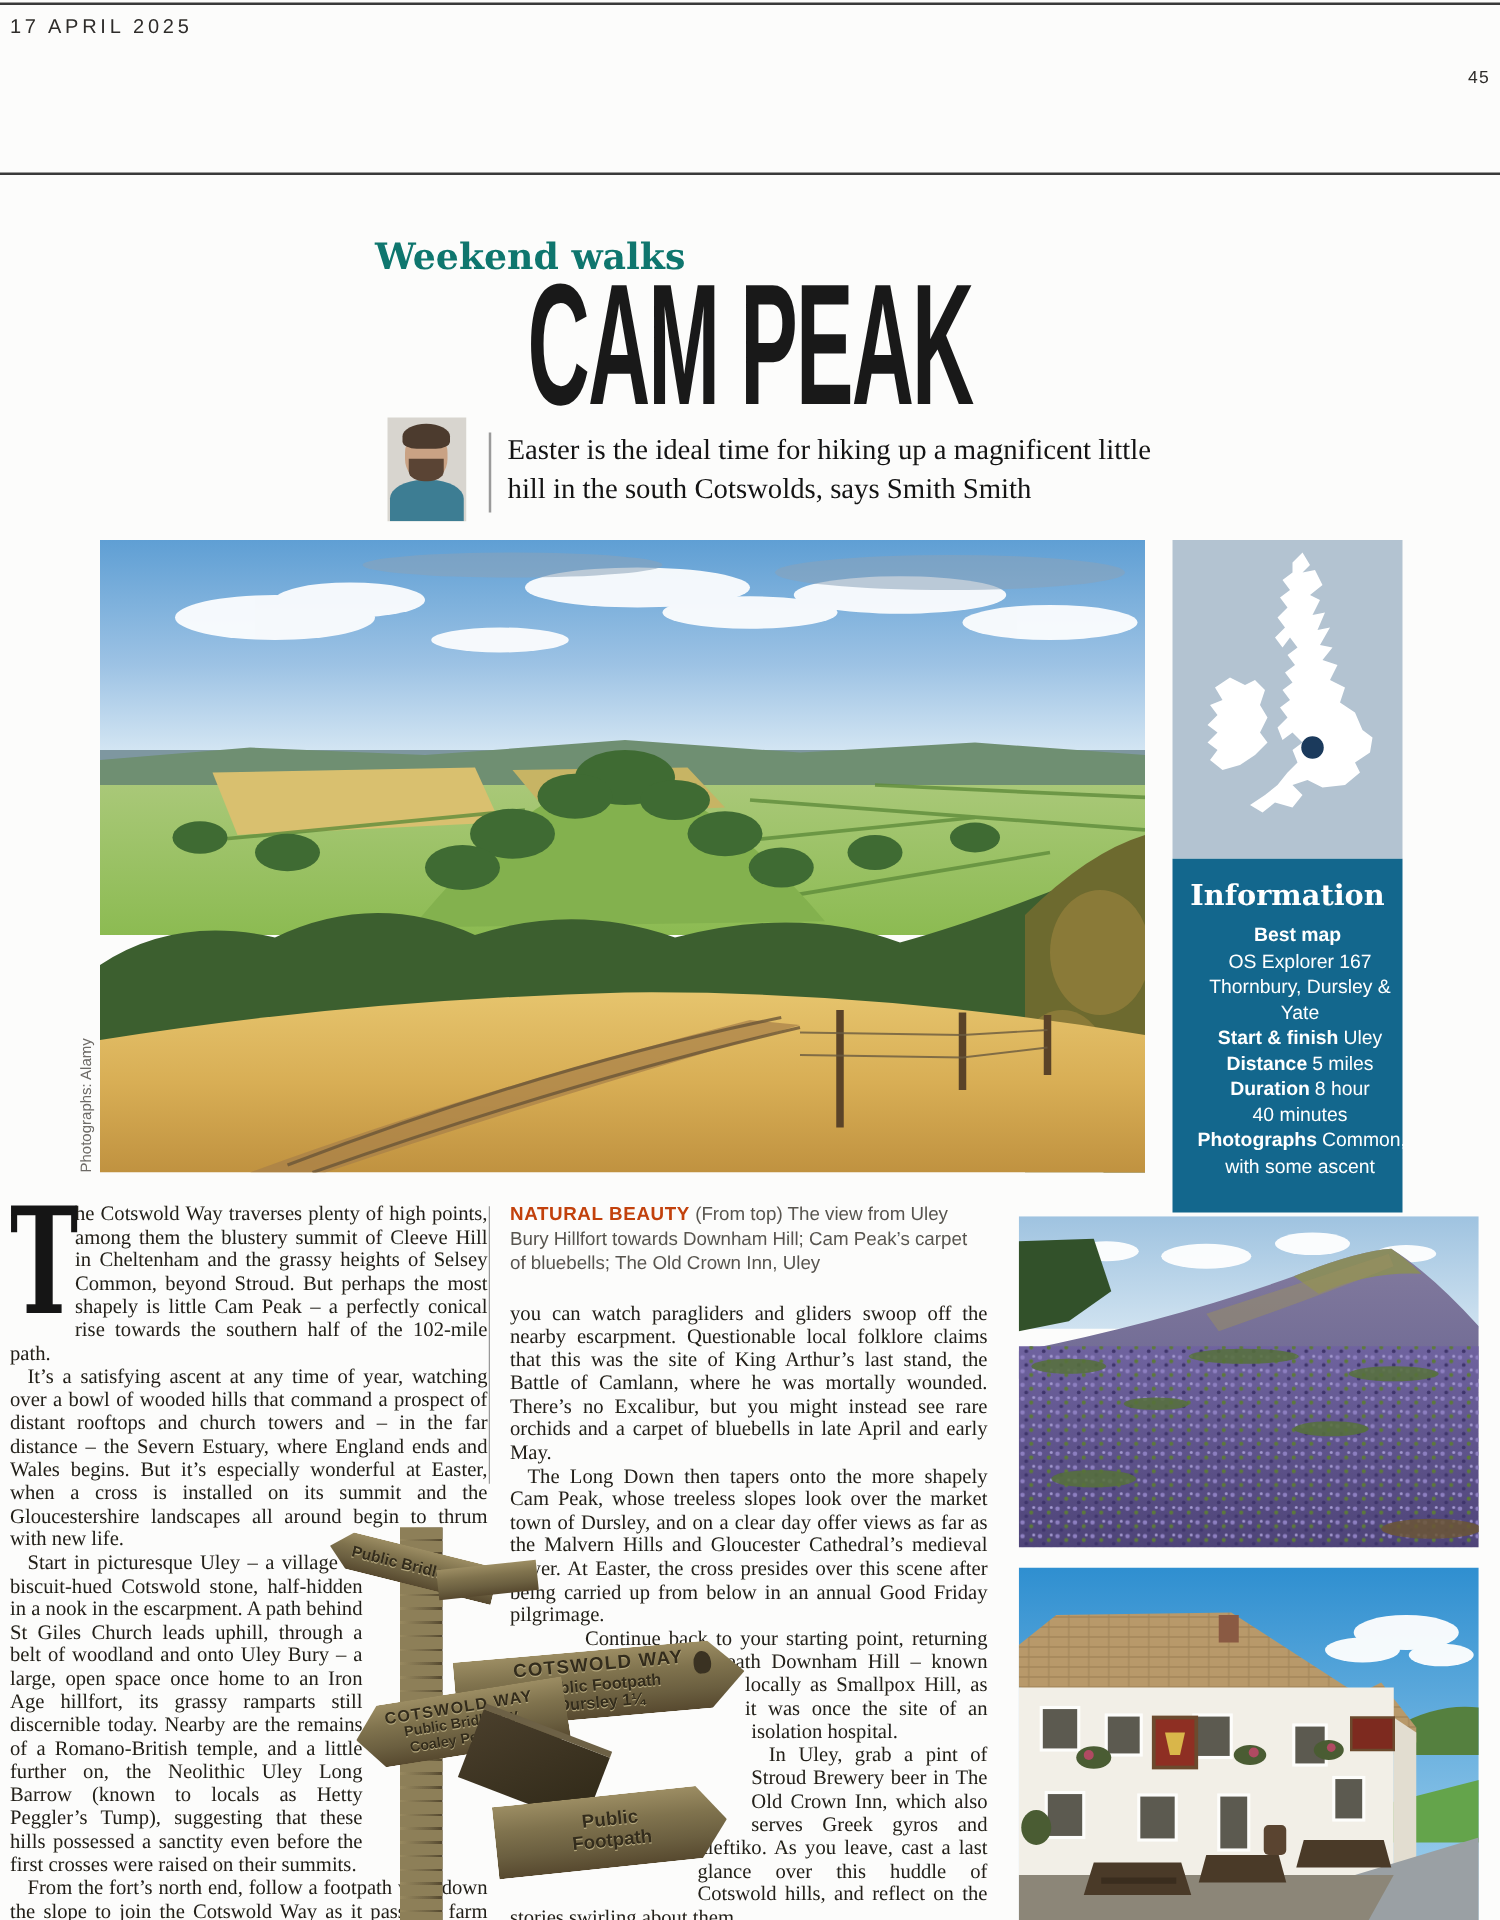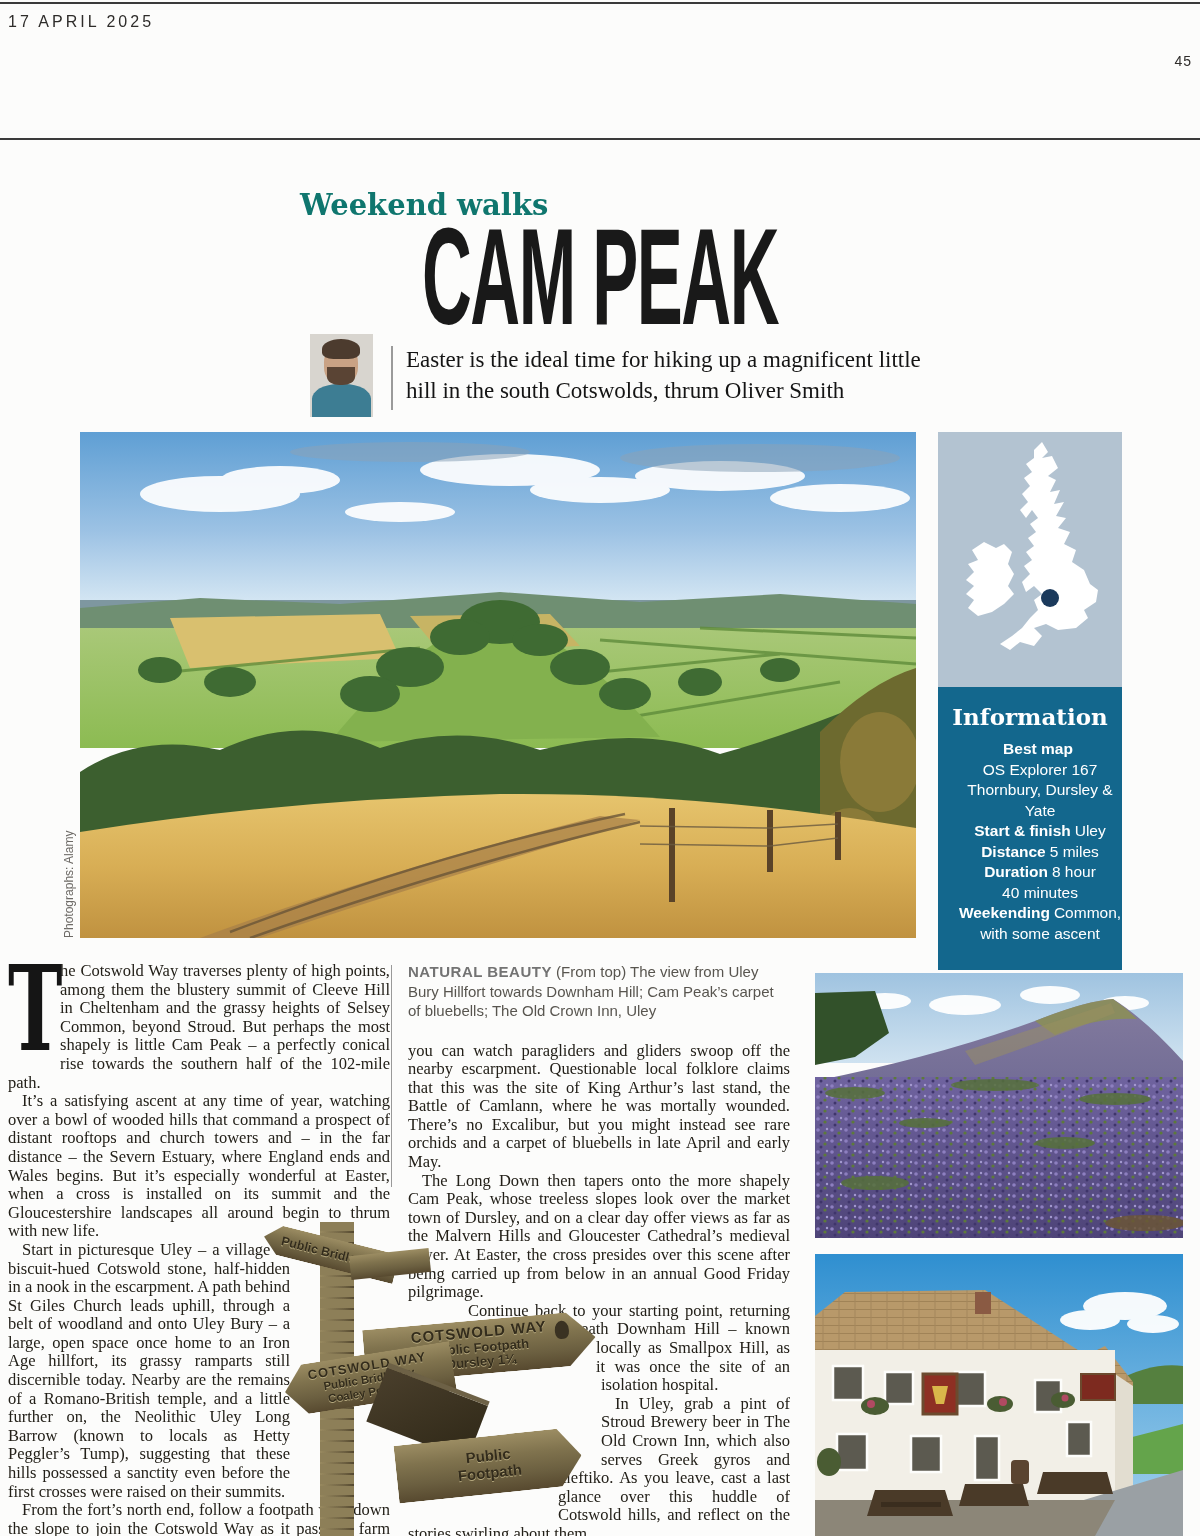--- a/index.html
+++ b/index.html
@@ -63,21 +63,21 @@
   .dropcap{float:left;width:44px;height:90px;margin:4px 8px 0 0;font-family:"DejaVu Serif",serif;
         font-weight:bold;font-size:118px;line-height:86px;color:#151515;
         transform:scaleX(0.62);transform-origin:0 0;}
   .sp{float:right;width:100px;height:253px;}
   .fA{float:left;width:46px;height:38px;}
   .fB{float:left;clear:left;width:188px;height:38px;}
   .fC{float:left;clear:left;width:193px;height:76px;}
   .fD{float:left;clear:left;width:150px;height:58px;}
   .caption{font-family:"Liberation Sans",sans-serif;font-size:15px;line-height:19.5px;
         text-align:left;color:#58554f;margin-bottom:21px;}
-  .caption .lead{font-weight:bold;color:#737373;letter-spacing:0.5px;}
+  .caption .lead{font-weight:bold;color:#c2410c;letter-spacing:0.5px;}
 
   
   .photo-bluebell{left:815px;top:973px;width:368px;height:265px;}
   .photo-pub{left:815px;top:1254px;width:368px;height:282px;}
 
   
   .signpost{left:266px;top:1222px;width:345px;height:314px;z-index:5;}
   .wood{background:linear-gradient(180deg,#9c8d63 0%,#80734e 35%,#6b5f40 70%,#57492f 100%);}
   .post{position:absolute;left:54px;top:0;width:34px;height:314px;
         background:repeating-linear-gradient(180deg,#8d7f58 0 9px,#74684612 9px 11px),
@@ -111,21 +111,21 @@
   <div class="abs kicker">Weekend walks</div>
   <div class="abs headline">CAM PEAK</div>
 
   <div class="abs author-photo">
     <div class="ap-shirt"></div>
     <div class="ap-head"></div>
     <div class="ap-hair"></div>
     <div class="ap-beard"></div>
   </div>
   <div class="abs stand-div"></div>
-  <div class="abs standfirst">Easter is the ideal time for hiking up a magnificent little hill in the south Cotswolds, thrum Oliver Smith</div>
+  <div class="abs standfirst">Easter is the ideal time for hiking up a magnificent little hill in the south Cotswolds, says Smith Smith</div>
 
   <svg class="abs main-photo" viewBox="0 0 836 506" preserveAspectRatio="none">
     <defs>
       <linearGradient id="sky" x1="0" y1="0" x2="0" y2="1">
         <stop offset="0" stop-color="#5f9fd4"></stop>
           <stop offset="0.55" stop-color="#9cc2e4"></stop>
         <stop offset="1" stop-color="#dcebf5"></stop>
       </linearGradient>
       <linearGradient id="meadow" x1="0" y1="0" x2="0" y2="1">
         <stop offset="0" stop-color="#e6c46d"></stop>
@@ -215,21 +215,21 @@
 
   <div class="abs infobox">
     <div class="info-title">Information</div>
     <div class="il"><span class="lbl">Best map</span><span></span></div>
     <div class="il"><span class="lbl"></span><span>OS Explorer 167</span></div>
     <div class="il"><span class="lbl"></span><span>Thornbury, Dursley &amp; Yate</span></div>
     <div class="il"><span class="lbl">Start &amp; finish</span><span>Uley</span></div>
     <div class="il"><span class="lbl">Distance</span><span>5 miles</span></div>
     <div class="il"><span class="lbl">Duration</span><span>8 hour</span></div>
     <div class="il"><span class="lbl"></span><span>40 minutes</span></div>
-    <div class="il"><span class="lbl">Weekending</span><span>Common,</span></div>
+    <div class="il"><span class="lbl">Photographs</span><span>Common,</span></div>
     <div class="il"><span class="lbl"></span><span>with some ascent</span></div>
   </div>
 
   <div class="abs col-div"></div>
 
   <div class="abs col col1">
     <p><span class="dropcap">T</span><span>he Cotswold Way traverses plenty of high points, among them the blustery summit of Cleeve Hill in Cheltenham and the grassy heights of Selsey Common, beyond Stroud. But perhaps the most shapely is little Cam Peak – a perfectly conical rise towards the southern half of the 102-mile path.</span></p>
     <p class="ind"><span>It’s a satisfying ascent at any time of year, watching over a bowl of wooded hills that command a prospect of distant rooftops and church towers and – in the far distance – the Severn Estuary, where England ends and Wales begins. But it’s especially wonderful at Easter, when a cross is installed on its summit and the Gloucestershire landscapes all around begin to thrum with new life.</span></p>
     <p class="ind"><span class="sp"></span><span>Start in picturesque Uley – a village of biscuit-hued Cotswold stone, half-hidden in a nook in the escarpment. A path behind St Giles Church leads uphill, through a belt of woodland and onto Uley Bury – a large, open space once home to an Iron Age hillfort, its grassy ramparts still discernible today. Nearby are the remains of a Romano-British temple, and a little further on, the Neolithic Uley Long Barrow (known to locals as Hetty Peggler’s Tump), suggesting that these hills possessed a sanctity even before the first crosses were raised on their summits.</span></p>
     <p class="ind"><span>From the fort’s north end, follow a footpath west down the slope to join the Cotswold Way as it passes a farm and a little lake. The gradients steepen as you scale Cam Long Down – a whaleback ridge from whose crest</span></p>

